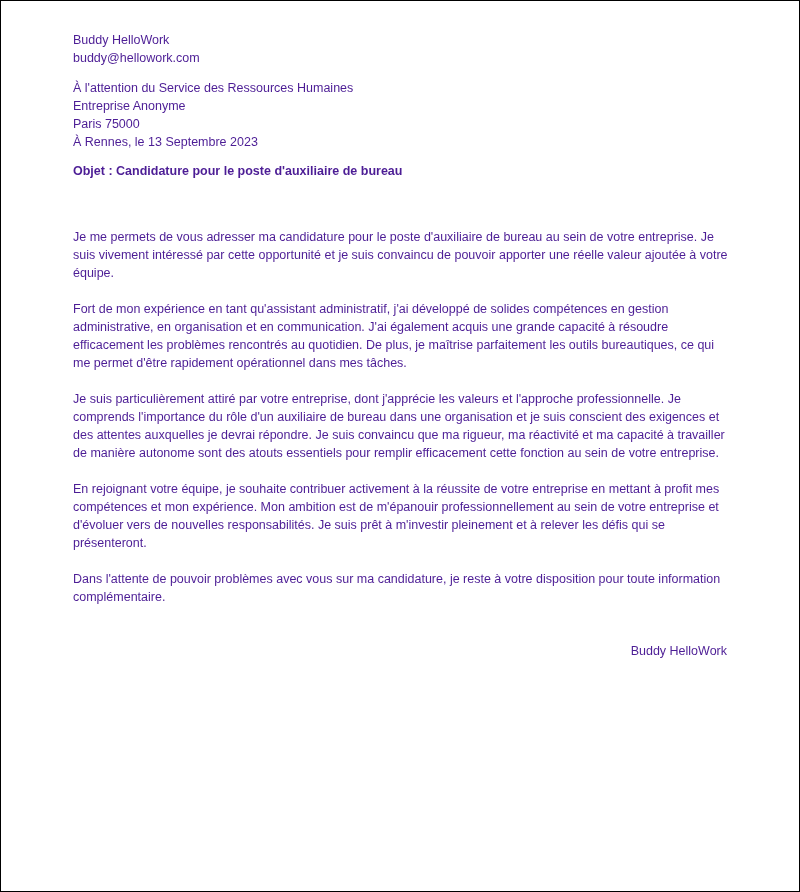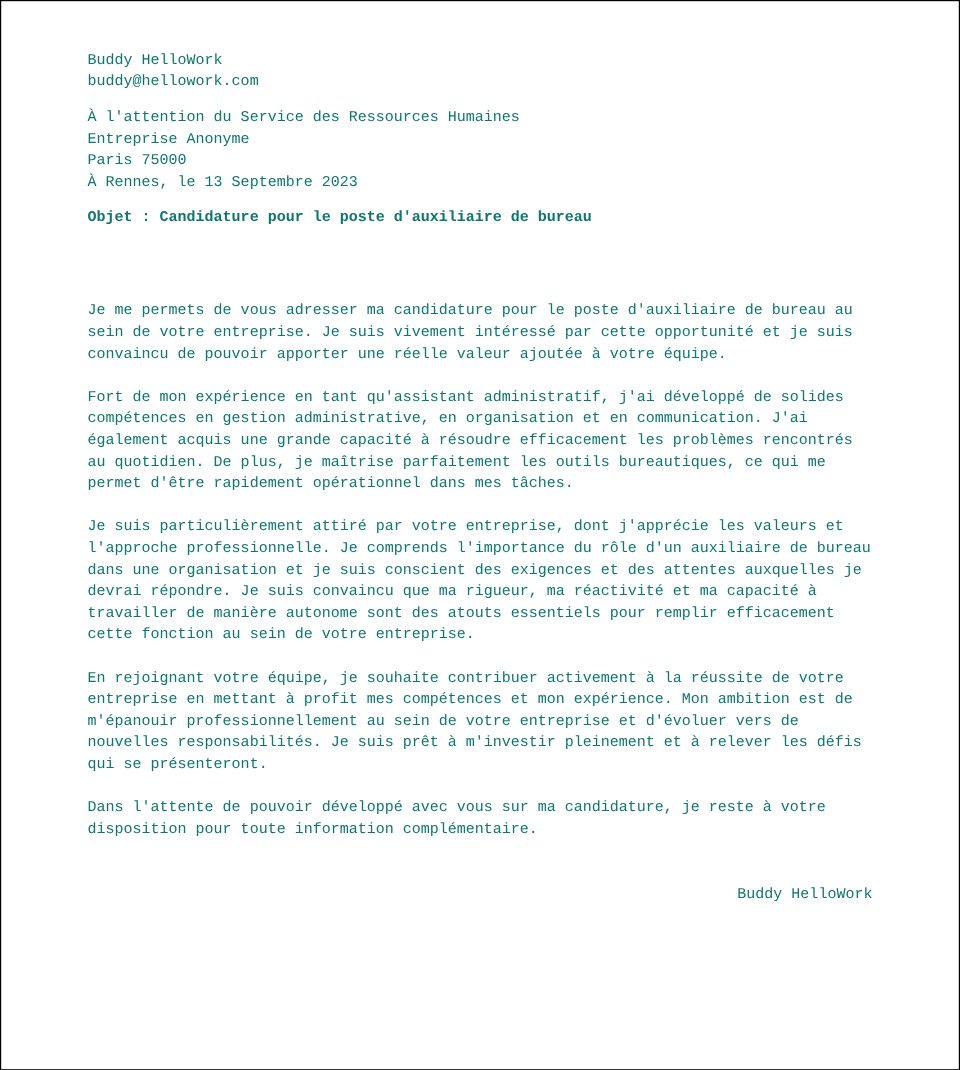--- a/index.html
+++ b/index.html
@@ -12,40 +12,40 @@
       height: 892px;
       overflow: hidden;
     }
     .page {
       position: relative;
       box-sizing: border-box;
       width: 800px;
       height: 892px;
       border: 1px solid #000000;
       background: #ffffff;
-      color: #0f766e;
-      font-family: Liberation Mono, monospace;
+      color: #4c1d95;
+      font-family: Liberation Sans, sans-serif;
       font-size: 12.5px;
       line-height: 18px;
-      padding: 40px 72px 0 72px;
+      padding: 30px 72px 0 72px;
     }
     .block { margin: 0; }
     .line { display: block; white-space: nowrap; }
     .sender { }
     .recipient {
       margin-top: 12px;
     }
     .date {
     }
     .subject {
       margin-top: 11px;
       font-weight: bold;
     }
     .body {
-      margin-top: 60px;
+      margin-top: 48px;
     }
     .body p {
       margin: 0 0 18px 0;
       text-align: left;
       width: 656px;
     }
     .signature {
       margin-top: 36px;
       text-align: right;
     }
@@ -68,18 +68,18 @@
 
   <div class="block date">À Rennes, le 13 Septembre 2023</div>
 
   <div class="block subject">Objet : Candidature pour le poste d'auxiliaire de bureau</div>
 
   <div class="block body">
     <p>Je me permets de vous adresser ma candidature pour le poste d'auxiliaire de bureau au sein de votre entreprise. Je suis vivement intéressé par cette opportunité et je suis convaincu de pouvoir apporter une réelle valeur ajoutée à votre équipe.</p>
     <p>Fort de mon expérience en tant qu'assistant administratif, j'ai développé de solides compétences en gestion administrative, en organisation et en communication. J'ai également acquis une grande capacité à résoudre efficacement les problèmes rencontrés au quotidien. De plus, je maîtrise parfaitement les outils bureautiques, ce qui me permet d'être rapidement opérationnel dans mes tâches.</p>
     <p>Je suis particulièrement attiré par votre entreprise, dont j'apprécie les valeurs et l'approche professionnelle. Je comprends l'importance du rôle d'un auxiliaire de bureau dans une organisation et je suis conscient des exigences et des attentes auxquelles je devrai répondre. Je suis convaincu que ma rigueur, ma réactivité et ma capacité à travailler de manière autonome sont des atouts essentiels pour remplir efficacement cette fonction au sein de votre entreprise.</p>
     <p>En rejoignant votre équipe, je souhaite contribuer activement à la réussite de votre entreprise en mettant à profit mes compétences et mon expérience. Mon ambition est de m'épanouir professionnellement au sein de votre entreprise et d'évoluer vers de nouvelles responsabilités. Je suis prêt à m'investir pleinement et à relever les défis qui se présenteront.</p>
-    <p>Dans l'attente de pouvoir développé avec vous sur ma candidature, je reste à votre disposition pour toute information complémentaire.</p>
+    <p>Dans l'attente de pouvoir problèmes avec vous sur ma candidature, je reste à votre disposition pour toute information complémentaire.</p>
   </div>
 
   <div class="block signature">Buddy HelloWork</div>
 
 </div>
 
 </body></html>

